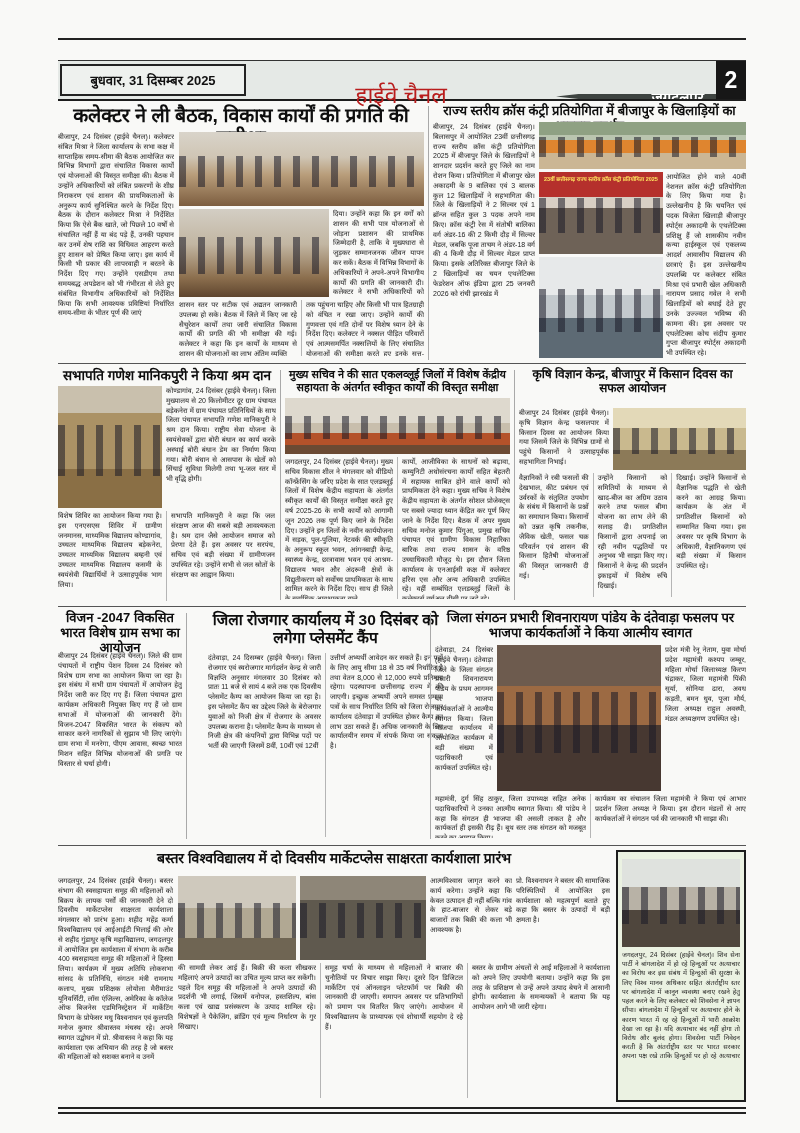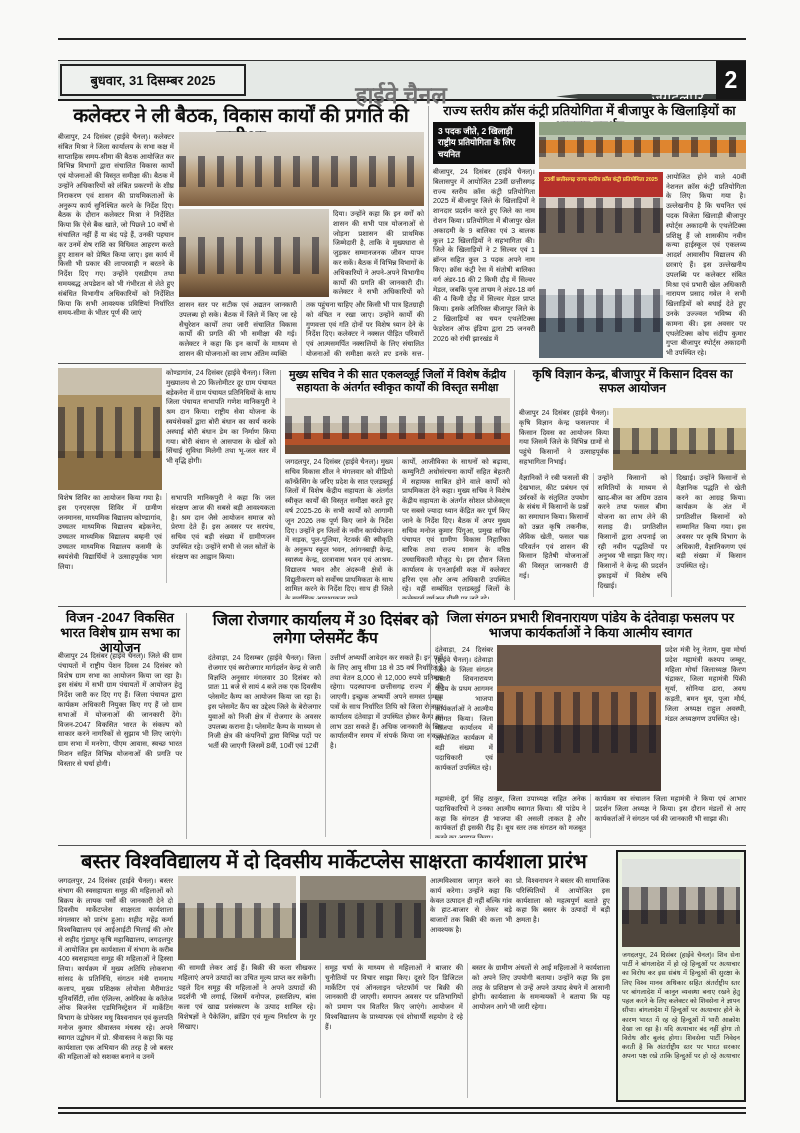--- a/index.html
+++ b/index.html
@@ -7,23 +7,23 @@
   .page{position:relative;width:800px;height:1133px;background:#f9f9f7;margin:0 auto;overflow:hidden;color:#1b1b1b;}
   .abs{position:absolute;}
   .rule-h{position:absolute;background:#222;}
   .rule-v{position:absolute;background:#a9a9a9;width:1px;}
 
   
   .mast{position:absolute;left:58px;top:60px;width:688px;height:38px;background:#e5e9e6;
         border-top:1px solid #333;border-bottom:2px solid #1d1d1d;display:flex;align-items:stretch;}
   .datebox{margin:3px 0 3px 2px;border:2px solid #222;display:flex;align-items:center;justify-content:center;
            width:182px;font-weight:700;font-size:13px;color:#111;background:#eef1ee;}
-  .mtitle{flex:1;display:flex;align-items:center;justify-content:center;font-weight:700;font-size:23px;color:#737373;margin-top:28px;}
+  .mtitle{flex:1;display:flex;align-items:center;justify-content:center;font-weight:400;font-size:23px;color:#b91c1c;margin-top:28px;}
   .edition{width:148px;background:#3e4441;color:#fff;display:flex;align-items:center;justify-content:flex-end;
-           padding-right:12px;font-weight:400;font-size:15px;
+           padding-right:12px;font-weight:700;font-size:15px;
            clip-path:polygon(14% 0,100% 0,100% 100%,14% 100%,0 50%);margin-top:33px;}
   .pagenum{width:30px;background:#171717;color:#fff;display:flex;align-items:center;justify-content:center;
            font-weight:700;font-size:23px;}
 
   
   .hl{font-weight:700;color:#0e0e0e;text-align:center;line-height:1.15;}
   .col{font-size:7px;line-height:1.4;text-align:justify;overflow:hidden;color:#1c1c1c;word-break:break-word;}
   .cols{display:flex;}
   .cols>.col+.col{border-left:1px solid #b5b5b5;padding-left:4px;margin-left:4px;}
 
@@ -90,41 +90,41 @@
       </div>
     </div>
   </div>
 
   <div class="rule-v" style="left:428px;top:106px;height:254px;"></div>
 
   <div class="abs" style="left:433px;top:104px;width:313px;height:258px;">
     <div class="hl" style="font-size:13px;height:18px;">राज्य स्तरीय क्रॉस कंट्री प्रतियोगिता में बीजापुर के खिलाड़ियों का शानदार प्रदर्शन</div>
     <div style="display:flex;gap:4px;height:236px;">
       <div style="width:102px;display:flex;flex-direction:column;gap:3px;">
-        <div class="infobox" style="height:34px;">3 पदक जीते, 2 खिलाड़ी राष्ट्रीय प्रतियोगिता के लिए चयनित</div>
         <div class="col" style="flex:1;">बीजापुर, 24 दिसंबर (हाईवे चैनल)। बिलासपुर में आयोजित 23वीं छत्तीसगढ़ राज्य स्तरीय क्रॉस कंट्री प्रतियोगिता 2025 में बीजापुर जिले के खिलाड़ियों ने शानदार प्रदर्शन करते हुए जिले का नाम रोशन किया। प्रतियोगिता में बीजापुर खेल अकादमी के 9 बालिका एवं 3 बालक कुल 12 खिलाड़ियों ने सहभागिता की। जिले के खिलाड़ियों ने 2 सिल्वर एवं 1 ब्रॉन्ज सहित कुल 3 पदक अपने नाम किए। क्रॉस कंट्री रेस में संतोषी बालिका वर्ग अंडर-16 की 2 किमी दौड़ में सिल्वर मेडल, जबकि पूजा ताचम ने अंडर-18 वर्ग की 4 किमी दौड़ में सिल्वर मेडल प्राप्त किया। इसके अतिरिक्त बीजापुर जिले के 2 खिलाड़ियों का चयन एथलेटिक्स फेडरेशन ऑफ इंडिया द्वारा 25 जनवरी 2026 को रांची झारखंड में</div>
       </div>
       <div style="width:207px;display:flex;flex-direction:column;gap:3px;">
         <div class="photo ph-runners people" style="height:56px;"></div>
         <div style="display:flex;gap:3px;flex:1;">
           <div style="width:124px;display:flex;flex-direction:column;gap:3px;">
             <div class="photo ph-banner people" style="height:82px;">
               <div class="banner-text">23वीं छत्तीसगढ़ राज्य स्तरीय क्रॉस कंट्री प्रतियोगिता 2025</div>
             </div>
             <div class="photo ph-award people" style="flex:1;"></div>
           </div>
           <div class="col" style="flex:1;">आयोजित होने वाले 40वीं नेशनल क्रॉस कंट्री प्रतियोगिता के लिए किया गया है। उल्लेखनीय है कि चयनित एवं पदक विजेता खिलाड़ी बीजापुर स्पोर्ट्स अकादमी के एथलेटिक्स प्रशिक्षु हैं जो शासकीय नवीन कन्या हाईस्कूल एवं एकलव्य आदर्श आवासीय विद्यालय की छात्राएं हैं। इस उल्लेखनीय उपलब्धि पर कलेक्टर संबित मिश्रा एवं प्रभारी खेल अधिकारी नारायण प्रसाद गवेल ने सभी खिलाड़ियों को बधाई देते हुए उनके उज्ज्वल भविष्य की कामना की। इस अवसर पर एथलेटिक्स कोच संदीप कुमार गुप्ता बीजापुर स्पोर्ट्स अकादमी भी उपस्थित रहे।</div>
         </div>
       </div>
     </div>
   </div>
 
   <div class="rule-h" style="left:58px;top:363px;width:688px;height:1px;background:#555;"></div>
 
   <div class="abs" style="left:58px;top:368px;width:218px;height:234px;">
+    <div class="hl" style="font-size:13.5px;height:18px;">सभापति गणेश मानिकपुरी ने किया श्रम दान</div>
     <div style="display:flex;gap:4px;height:122px;">
       <div class="photo ph-shram people" style="width:104px;"></div>
       <div class="col" style="flex:1;">कोण्डागांव, 24 दिसंबर (हाईवे चैनल)। जिला मुख्यालय से 20 किलोमीटर दूर ग्राम पंचायत बड़ेकनेरा में ग्राम पंचायत प्रतिनिधियों के साथ जिला पंचायत सभापति गणेश मानिकपुरी ने श्रम दान किया। राष्ट्रीय सेवा योजना के स्वयंसेवकों द्वारा बोरी बंधान का कार्य करके अस्थाई बोरी बंधान डेम का निर्माण किया गया। बोरी बंधान से आसपास के खेतों को सिंचाई सुविधा मिलेगी तथा भू-जल स्तर में भी वृद्धि होगी।</div>
     </div>
     <div class="cols" style="height:90px;margin-top:3px;">
       <div class="col" style="width:104px;height:100%;">विशेष शिविर का आयोजन किया गया है। इस एनएसएस शिविर में ग्रामीण जनमानस, माध्यमिक विद्यालय कोण्डागांव, उच्चतर माध्यमिक विद्यालय बड़ेकनेरा, उच्चतर माध्यमिक विद्यालय बम्हनी एवं उच्चतर माध्यमिक विद्यालय कसमी के स्वयंसेवी विद्यार्थियों ने उत्साहपूर्वक भाग लिया।</div>
       <div class="col" style="width:104px;height:100%;">सभापति मानिकपुरी ने कहा कि जल संरक्षण आज की सबसे बड़ी आवश्यकता है। श्रम दान जैसे आयोजन समाज को प्रेरणा देते हैं। इस अवसर पर सरपंच, सचिव एवं बड़ी संख्या में ग्रामीणजन उपस्थित रहे। उन्होंने सभी से जल स्रोतों के संरक्षण का आह्वान किया।</div>
     </div>
   </div>
 
@@ -182,21 +182,21 @@
     </div>
     <div class="cols" style="height:44px;margin-top:3px;">
       <div class="col" style="width:151px;height:100%;">महामंत्री, दुर्ग सिंह ठाकुर, जिला उपाध्यक्ष सहित अनेक पदाधिकारियों ने उनका आत्मीय स्वागत किया। श्री पांडेय ने कहा कि संगठन ही भाजपा की असली ताकत है और कार्यकर्ता ही इसकी रीढ़ हैं। बूथ स्तर तक संगठन को मजबूत करने का आह्वान किया।</div>
       <div class="col" style="width:151px;height:100%;">कार्यक्रम का संचालन जिला महामंत्री ने किया एवं आभार प्रदर्शन जिला अध्यक्ष ने किया। इस दौरान मंडलों से आए कार्यकर्ताओं ने संगठन पर्व की जानकारी भी साझा की।</div>
     </div>
   </div>
 
   <div class="rule-h" style="left:58px;top:845px;width:688px;height:1px;background:#555;"></div>
 
   <div class="abs" style="left:58px;top:850px;width:552px;height:252px;">
-    <div class="hl" style="font-size:20px;height:26px;">बस्तर विश्वविद्यालय में दो दिवसीय मार्केटप्लेस साक्षरता कार्यशाला प्रारंभ</div>
+    <div class="hl" style="font-size:14px;height:26px;">बस्तर विश्वविद्यालय में दो दिवसीय मार्केटप्लेस साक्षरता कार्यशाला प्रारंभ</div>
     <div style="display:flex;gap:5px;height:222px;">
       <div class="col" style="width:116px;height:100%;">जगदलपुर, 24 दिसंबर (हाईवे चैनल)। बस्तर संभाग की स्वसहायता समूह की महिलाओं को बिक्रय के लायक पर्सों की जानकारी देने दो दिवसीय मार्केटप्लेस साक्षरता कार्यशाला मंगलवार को प्रारंभ हुआ। शहीद महेंद्र कर्मा विश्वविद्यालय एवं आईआईटी भिलाई की ओर से शहीद गुंडाधुर कृषि महाविद्यालय, जगदलपुर में आयोजित इस कार्यशाला में संभाग के करीब 400 स्वसहायता समूह की महिलाओं ने हिस्सा लिया। कार्यक्रम में मुख्य अतिथि लोकसभा सांसद के प्रतिनिधि, संगठन मंत्री रामनाथ कलाप, मुख्य प्रशिक्षक लोयोला मैरीमाउंट यूनिवर्सिटी, लॉस एंजिल्स, अमेरिका के कॉलेज ऑफ बिजनेस एडमिनिस्ट्रेशन में मार्केटिंग विभाग के प्रोफेसर मधु विश्वनाथन एवं कुलपति मनोज कुमार श्रीवास्तव मंचस्थ रहे। अपने स्वागत उद्बोधन में प्रो. श्रीवास्तव ने कहा कि यह कार्यशाला एक अभियान की तरह है जो बस्तर की महिलाओं को सशक्त बनाने व उनमें</div>
       <div style="flex:1;display:flex;flex-direction:column;gap:3px;">
         <div style="display:flex;gap:4px;height:84px;">
           <div class="photo ph-class1 people" style="width:118px;"></div>
           <div class="photo ph-class2 people" style="width:126px;"></div>
           <div class="col" style="width:82px;">आत्मविश्वास जागृत करने का कार्य करेगा। उन्होंने कहा कि केवल उत्पादन ही नहीं बल्कि गांव के हाट-बाजार से लेकर बड़े बाजारों तक बिक्री की कला भी आवश्यक है।</div>
           <div class="col" style="flex:1;">प्रो. विश्वनाथन ने बस्तर की सामाजिक परिस्थितियों में आयोजित इस कार्यशाला को महत्वपूर्ण बताते हुए कहा कि बस्तर के उत्पादों में बड़ी क्षमता है।</div>
         </div>
         <div class="cols" style="flex:1;">

